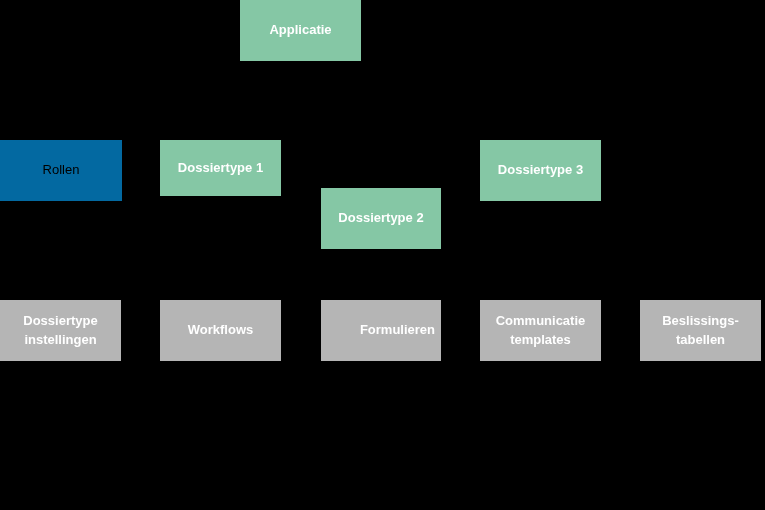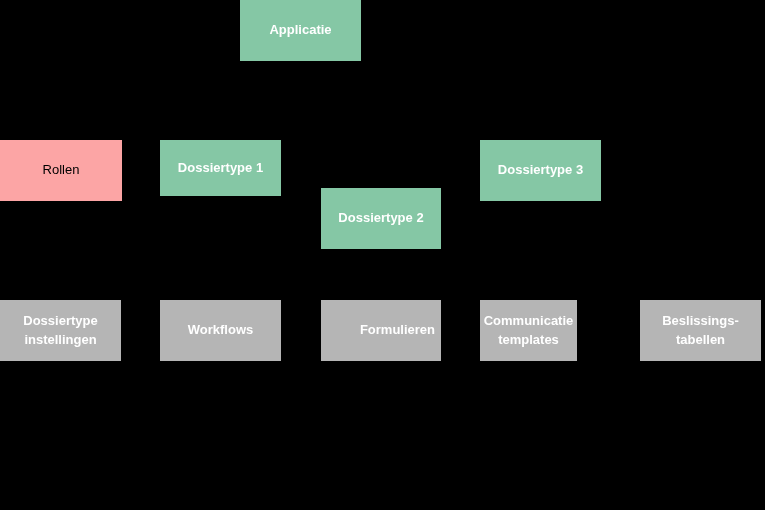--- a/index.html
+++ b/index.html
@@ -29,41 +29,41 @@
     font-size: 13px;
     line-height: 1.45;
     padding: 18px 6px;
   }
   .node-green {
     background: #85c7a5;
     color: #ffffff;
     font-weight: bold;
   }
   .node-mint {
-    background: #fca5a5;
+    background: #0369a1;
     color: #000000;
     font-weight: normal;
   }
   .node-gray {
     background: #b5b5b5;
     color: #ffffff;
     font-weight: bold;
   }
   
   .pos-root  { left: 240px; top: 0;     width: 121px; height: 61px; }
   
   .pos-r2c0  { left: 0;     top: 140px; width: 122px; height: 61px; }
   .pos-r2c1  { left: 160px; top: 140px; width: 121px; height: 56px; }
   .pos-r2c2  { left: 321px; top: 140px; width: 120px; height: 61px; margin-top: 48px; }
   .pos-r2c3  { left: 480px; top: 140px; width: 121px; height: 61px; }
   
   .pos-r3c0  { left: 0;     top: 300px; width: 121px; height: 61px; }
   .pos-r3c1  { left: 160px; top: 300px; width: 121px; height: 61px; }
   .pos-r3c2  { left: 321px; top: 300px; width: 120px; height: 61px; justify-content: flex-end; }
-  .pos-r3c3  { left: 480px; top: 300px; width: 97px; height: 61px; }
+  .pos-r3c3  { left: 480px; top: 300px; width: 121px; height: 61px; }
   .pos-r3c4  { left: 640px; top: 300px; width: 121px; height: 61px; }
   .node-label {
     display: inline-block;
   }
 </style>
 </head>
 <body>
 
 <div class="canvas">
 

